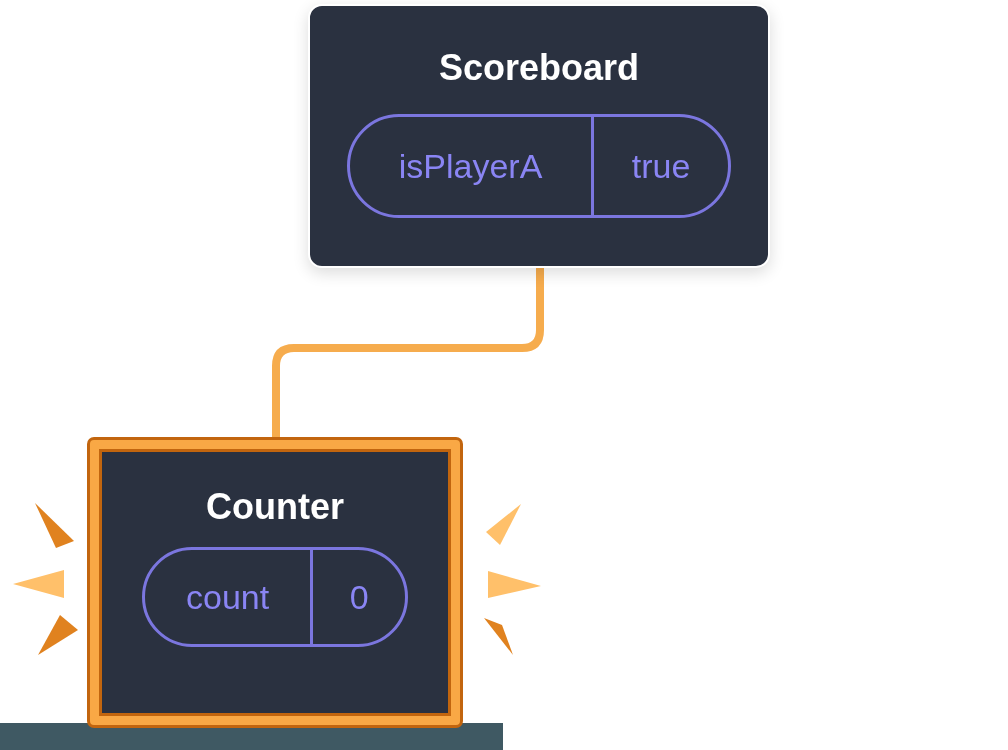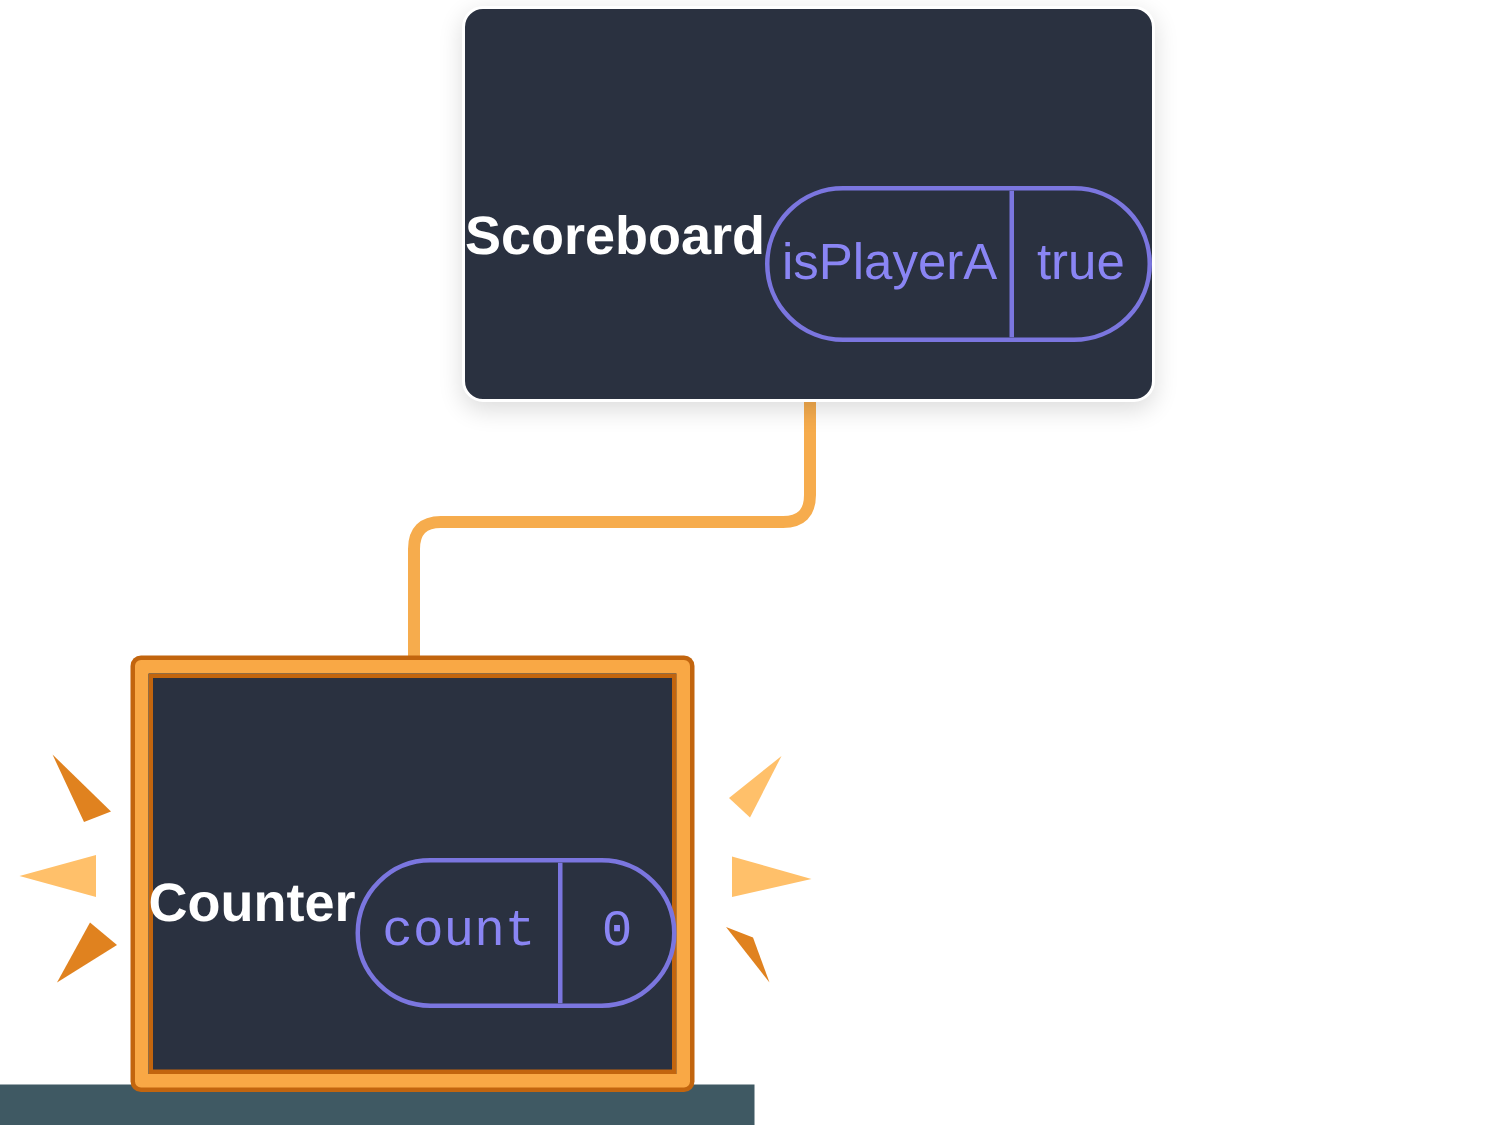--- a/index.html
+++ b/index.html
@@ -28,21 +28,21 @@
   .overlay-svg{position:absolute;left:0;top:0;z-index:1;}
   .footer-strip{
     position:absolute;left:0;top:723px;width:503px;height:27px;
     background:var(--footer-strip);
     z-index:0;
   }
   .component-box{
     position:absolute;
     background:var(--box-bg);
     box-sizing:border-box;
-    display:flex;flex-direction:row;align-items:center;
+    display:flex;flex-direction:column;align-items:center;
     z-index:2;
   }
   .parent-box{
     left:308px;top:4px;width:462px;height:264px;
     border:2px solid var(--box-border);
     border-radius:14px;
     box-shadow:0 5px 16px rgba(0,0,0,0.14);
     padding-top:42px;
   }
   .child-box{
@@ -52,31 +52,31 @@
     box-shadow:0 0 0 3px var(--highlight-dark), inset 0 0 0 3px var(--highlight-dark);
     padding-top:38px;
   }
   .box-title{
     color:var(--title-text);
     font-size:36px;font-weight:700;
     line-height:40px;
     text-align:center;
   }
   .state-pill{
-    margin-top:37px;
+    margin-top:26px;
     display:flex;align-items:stretch;
     border:3px solid var(--pill-border);
     border-radius:60px;
     box-sizing:border-box;
     overflow:hidden;
     color:var(--state-text);
     font-size:34px;
   }
   .parent-box .state-pill{width:384px;height:104px;}
-  .child-box .state-pill{width:266px;height:100px;margin-top:40px;font-family:Liberation Mono, monospace;}
+  .child-box .state-pill{width:266px;height:100px;margin-top:20px;}
   .pill-name{flex:1.8;display:flex;align-items:center;justify-content:center;}
   .pill-value{flex:1;display:flex;align-items:center;justify-content:center;}
   .pill-divider{width:3px;background:var(--pill-border);align-self:stretch;}
 </style>
 </head>
 <body>
 
 <div class="canvas">
 
   <div class="footer-strip"></div>

